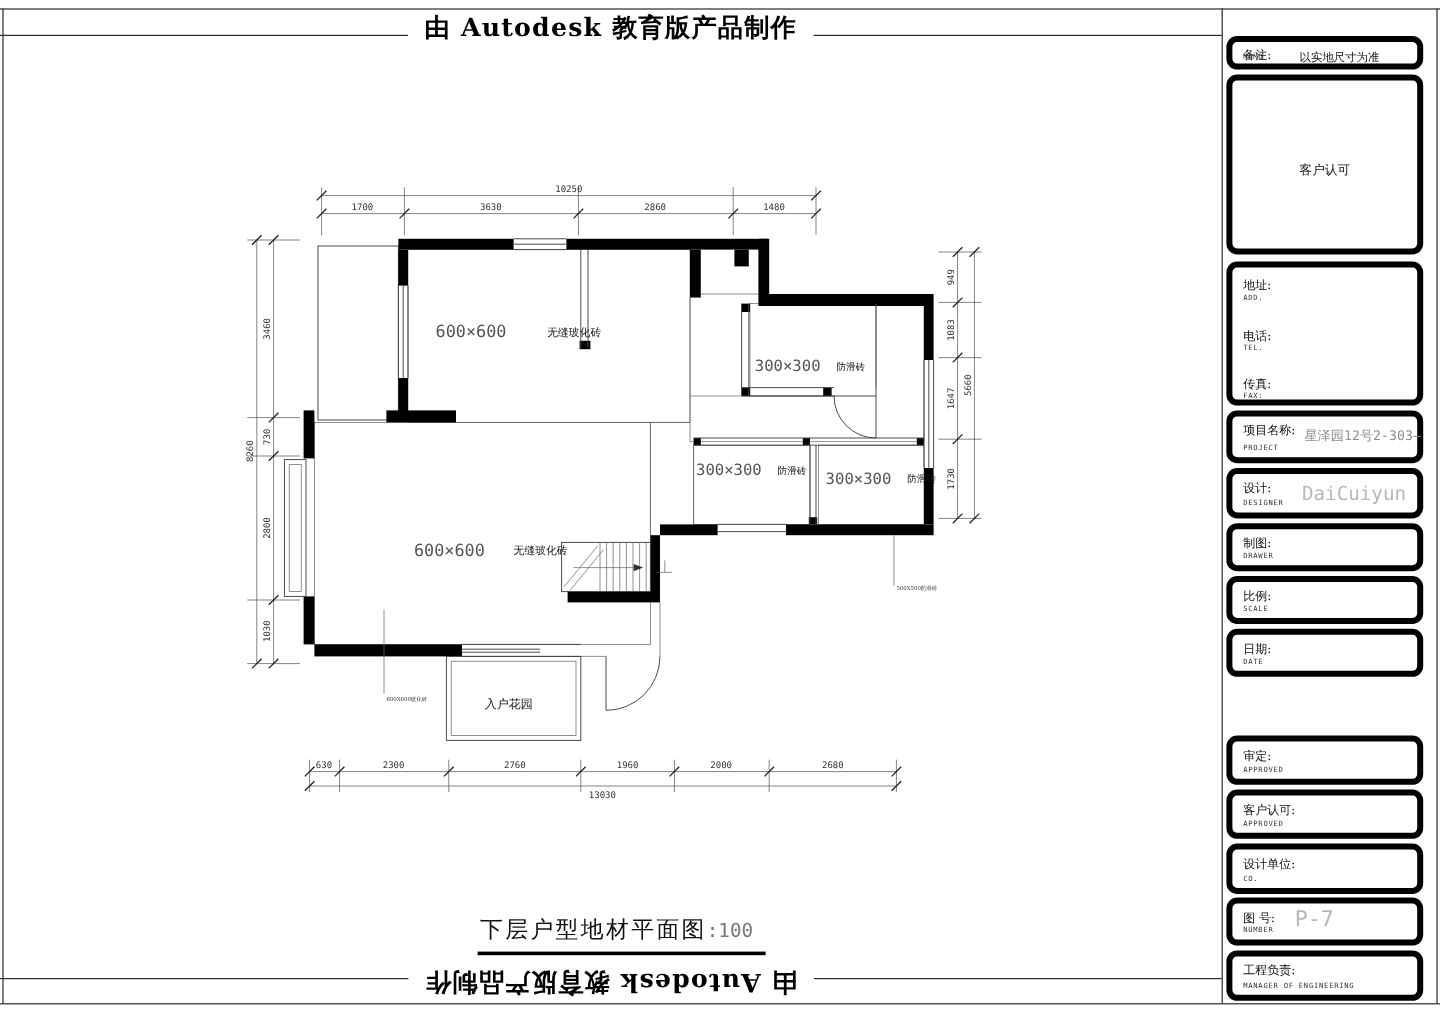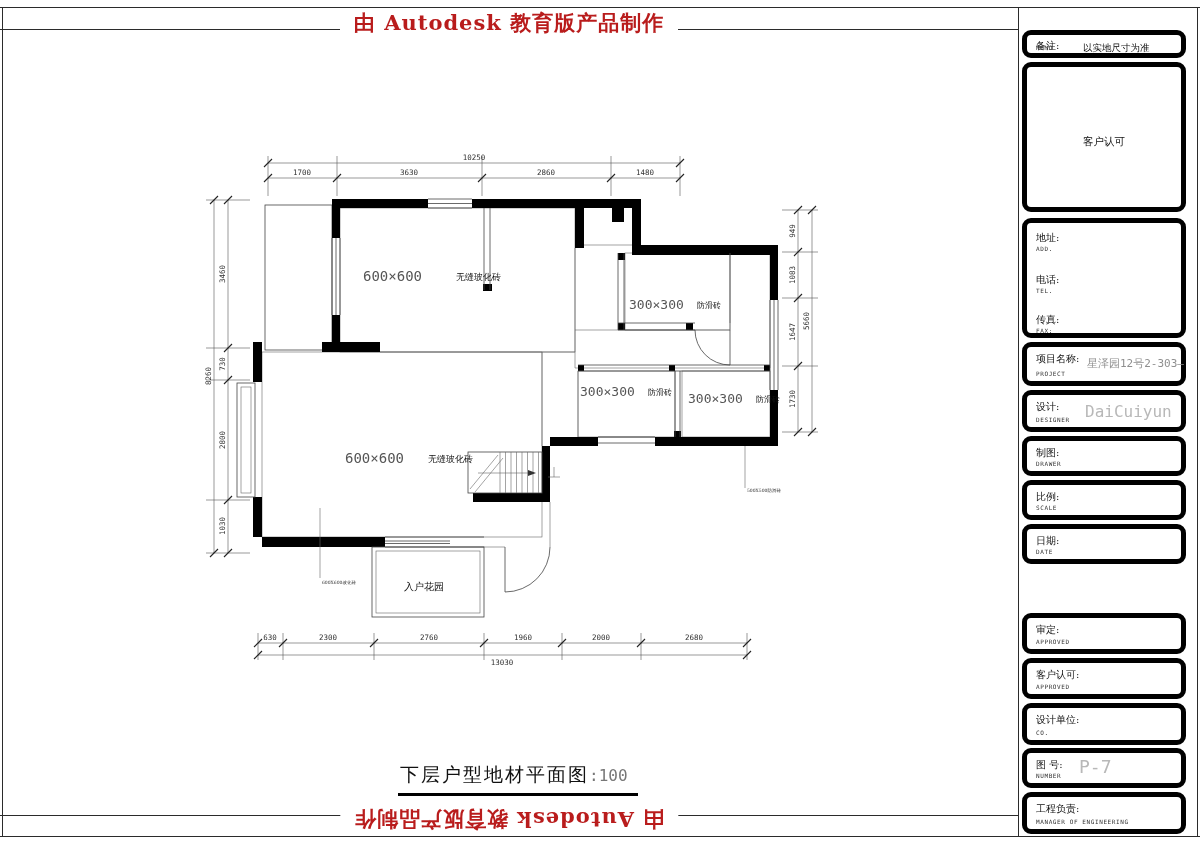--- a/index.html
+++ b/index.html
@@ -2,21 +2,21 @@
 <html><head>
 <meta charset="utf-8">
 <style>
   html,body{margin:0;padding:0;background:#fff;}
   #page{position:relative;width:1200px;height:843px;background:#fff;overflow:hidden;
         font-family:"DejaVu Serif",serif;}
   .hline{position:absolute;height:0;border-top:1px solid #2b2b2b;}
   .vline{position:absolute;width:0;border-left:1px solid #2b2b2b;}
   .banner{position:absolute;left:0;width:1018px;text-align:center;z-index:5;}
   .banner span{display:inline-block;background:#fff;padding:0 14px;
-        font:bold 21px "DejaVu Serif",serif;color:#b91c1c;letter-spacing:1px;text-align:right;}
+        font:bold 21px "DejaVu Serif",serif;color:#000000;letter-spacing:1px;text-align:right;}
   #banner-bottom span{transform:rotate(180deg);}
   
   #draw-title{position:absolute;left:398px;top:762px;z-index:4;
         border-bottom:3px solid #000;padding:0 10px 5px 2px;text-align:center;}
   #draw-title .t1{font:19px "DejaVu Serif",serif;color:#111;letter-spacing:2px;}
   #draw-title .t2{font:16px "DejaVu Sans Mono",monospace;color:#777;}
   
   .tb-box{position:absolute;left:1022px;width:164px;border:5px solid #000000;
         border-radius:9px;background:#fff;box-sizing:border-box;z-index:3;}
   .tb-label{position:absolute;left:9px;top:5px;font:10px "DejaVu Serif",serif;color:#111;white-space:nowrap;}

